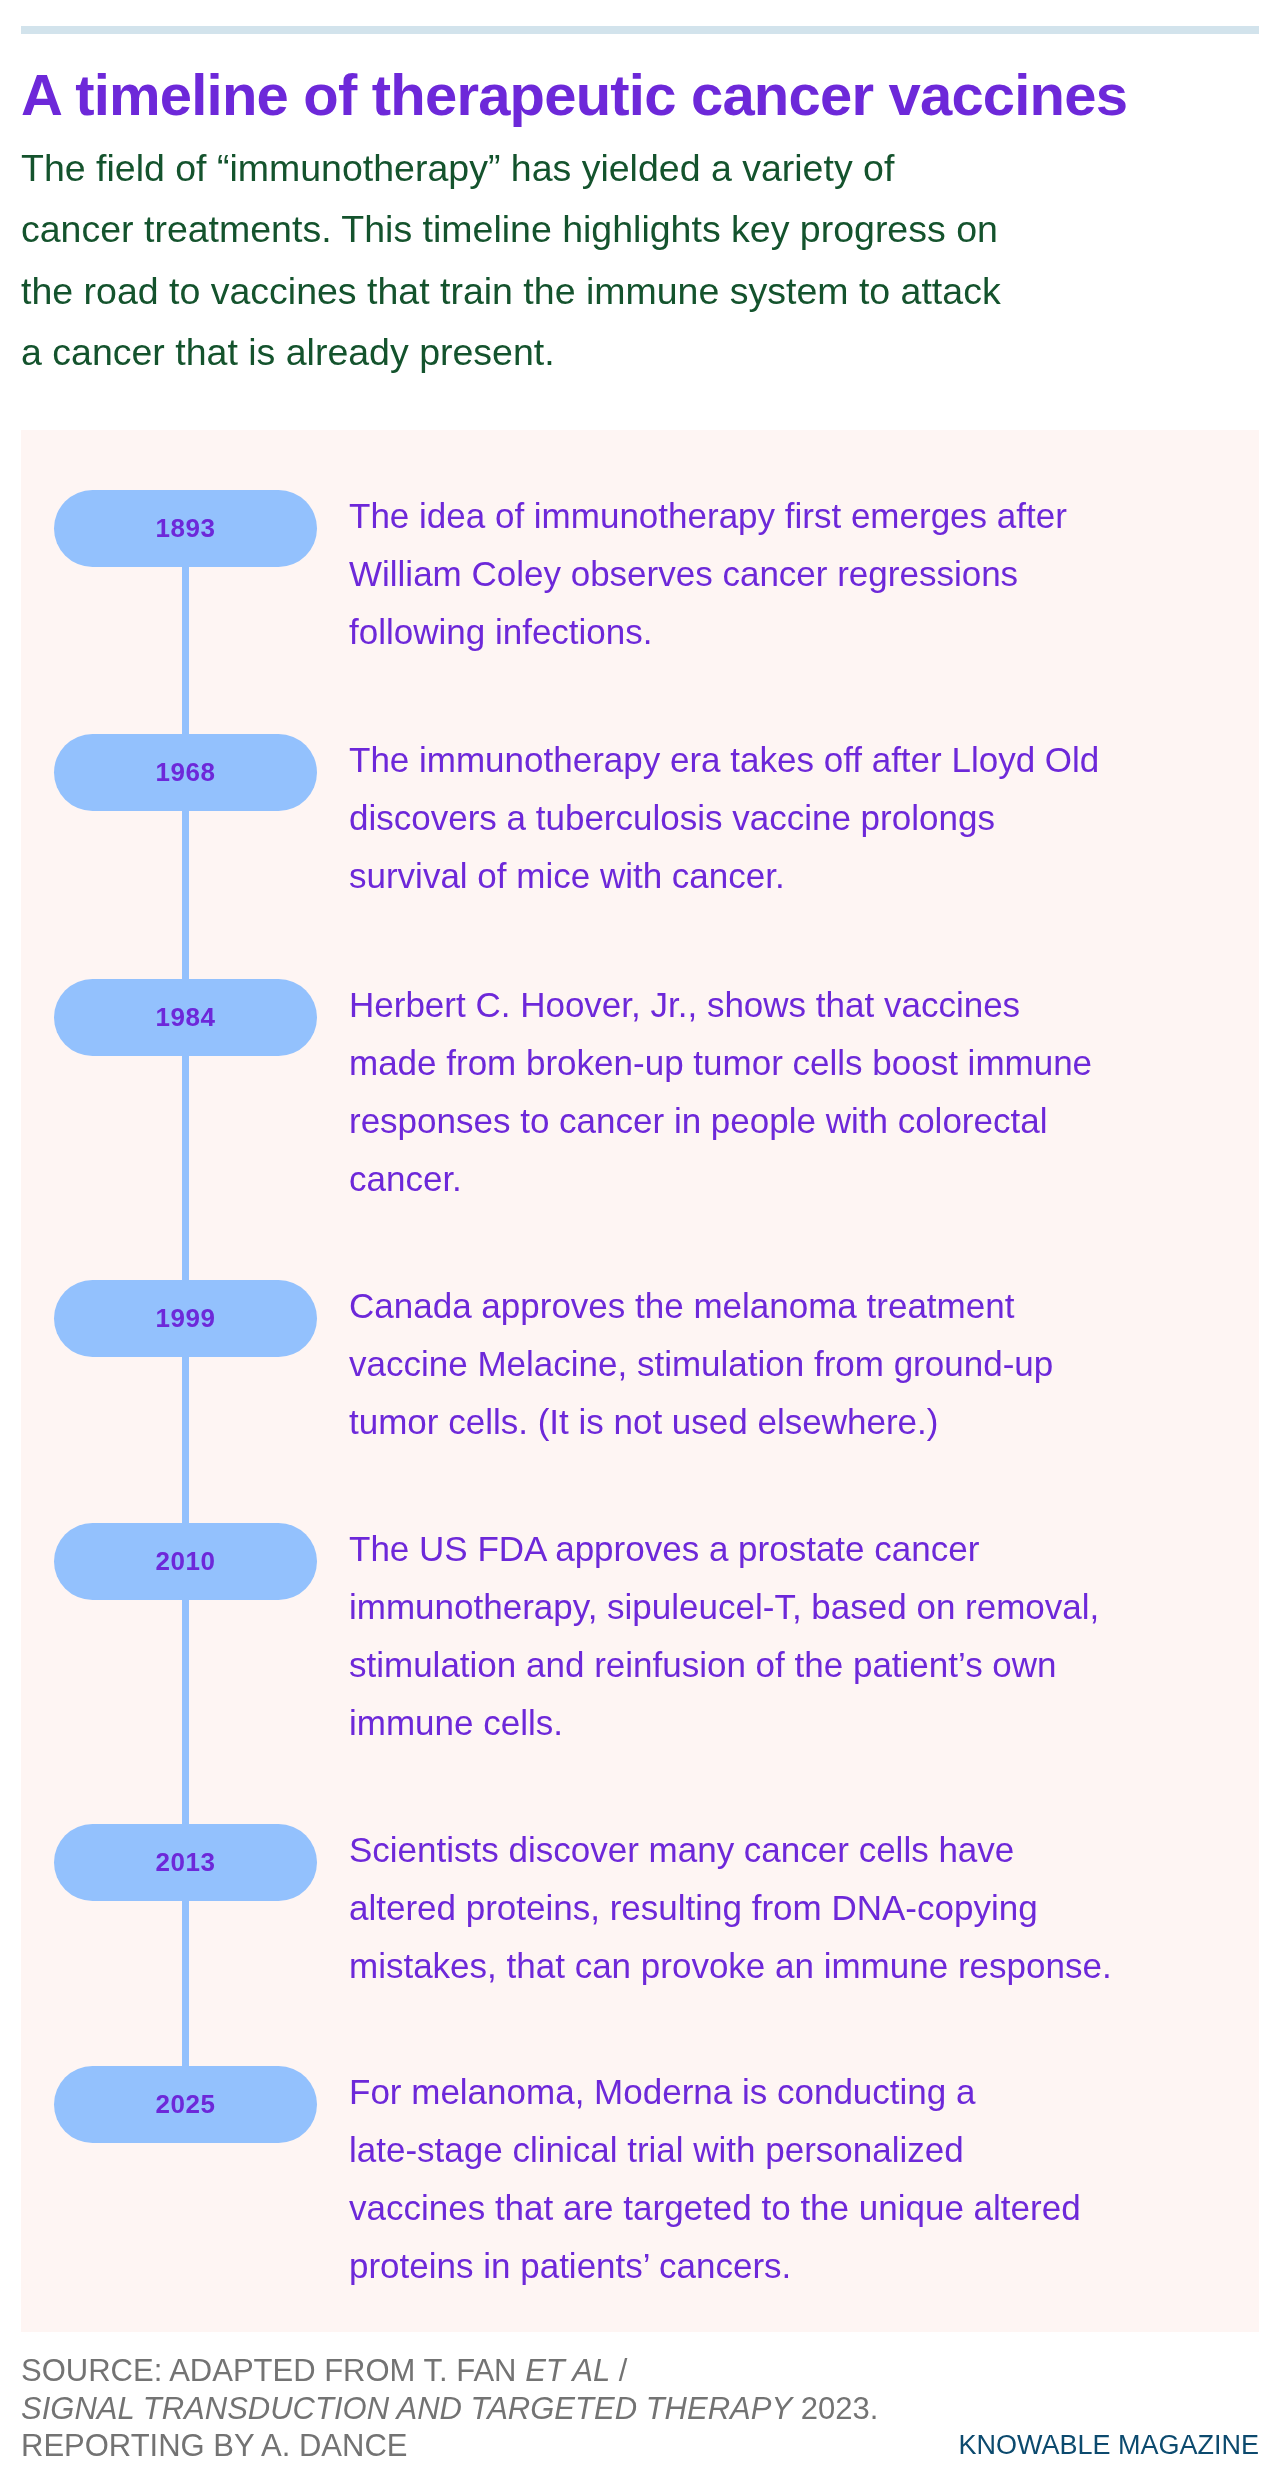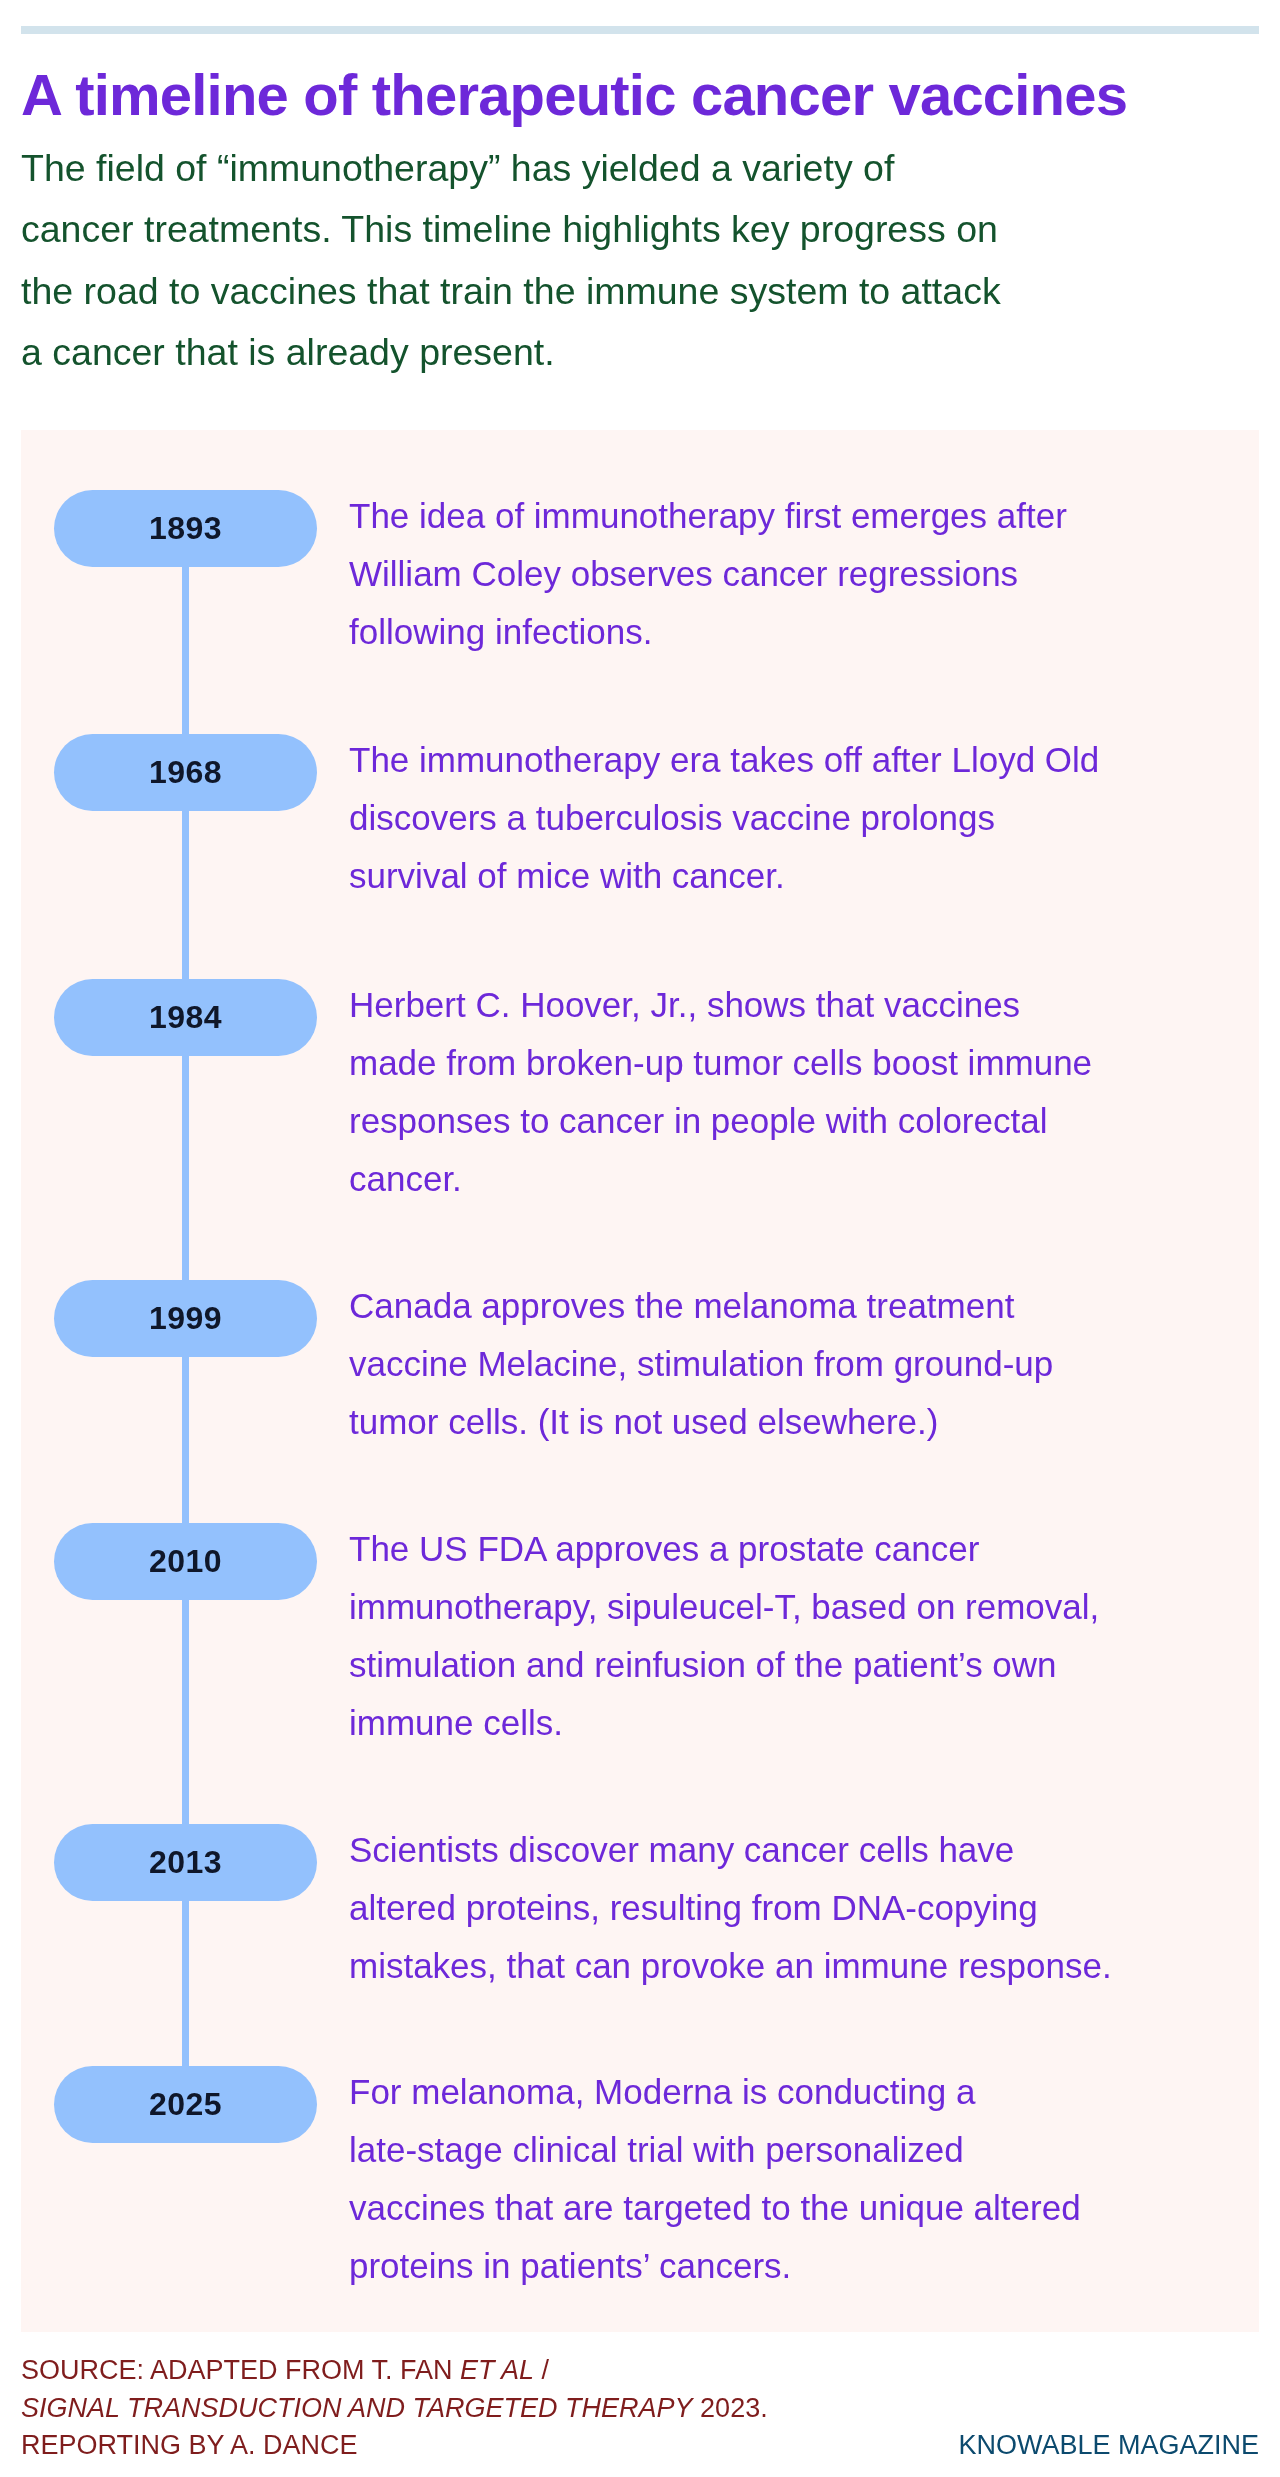--- a/index.html
+++ b/index.html
@@ -47,44 +47,44 @@
       left: 182px; top: 529px;
       width: 7px; height: 1576px;
       background: #93c1fd;
     }
     .pill {
       position: absolute;
       left: 54px;
       width: 263px; height: 77px;
       border-radius: 39px;
       background: #93c1fd;
-      color: #0f172a;
-      font-size: 32px;
+      color: #6d28d9;
+      font-size: 26px;
       font-weight: bold;
       display: flex;
       align-items: center;
       justify-content: center;
       letter-spacing: 0.5px;
     }
     .event-text {
       position: absolute;
       left: 349px;
       width: 920px;
       font-size: 35px;
       line-height: 58px;
       color: #6d28d9;
     }
     .event-text span { display: block; white-space: nowrap; }
     .footer {
       position: absolute;
       left: 21px; top: 2352px;
       width: 1238px;
-      font-size: 27px;
+      font-size: 31px;
       line-height: 37.5px;
-      color: #7f1d1d;
+      color: #737373;
     }
     .footer .line { display: block; white-space: nowrap; }
     .footer em { font-style: italic; }
     .credit {
       position: absolute;
       right: 21px; top: 2427px;
       font-size: 27px;
       line-height: 37.5px;
       white-space: nowrap;
       color: #0c4a6e;

